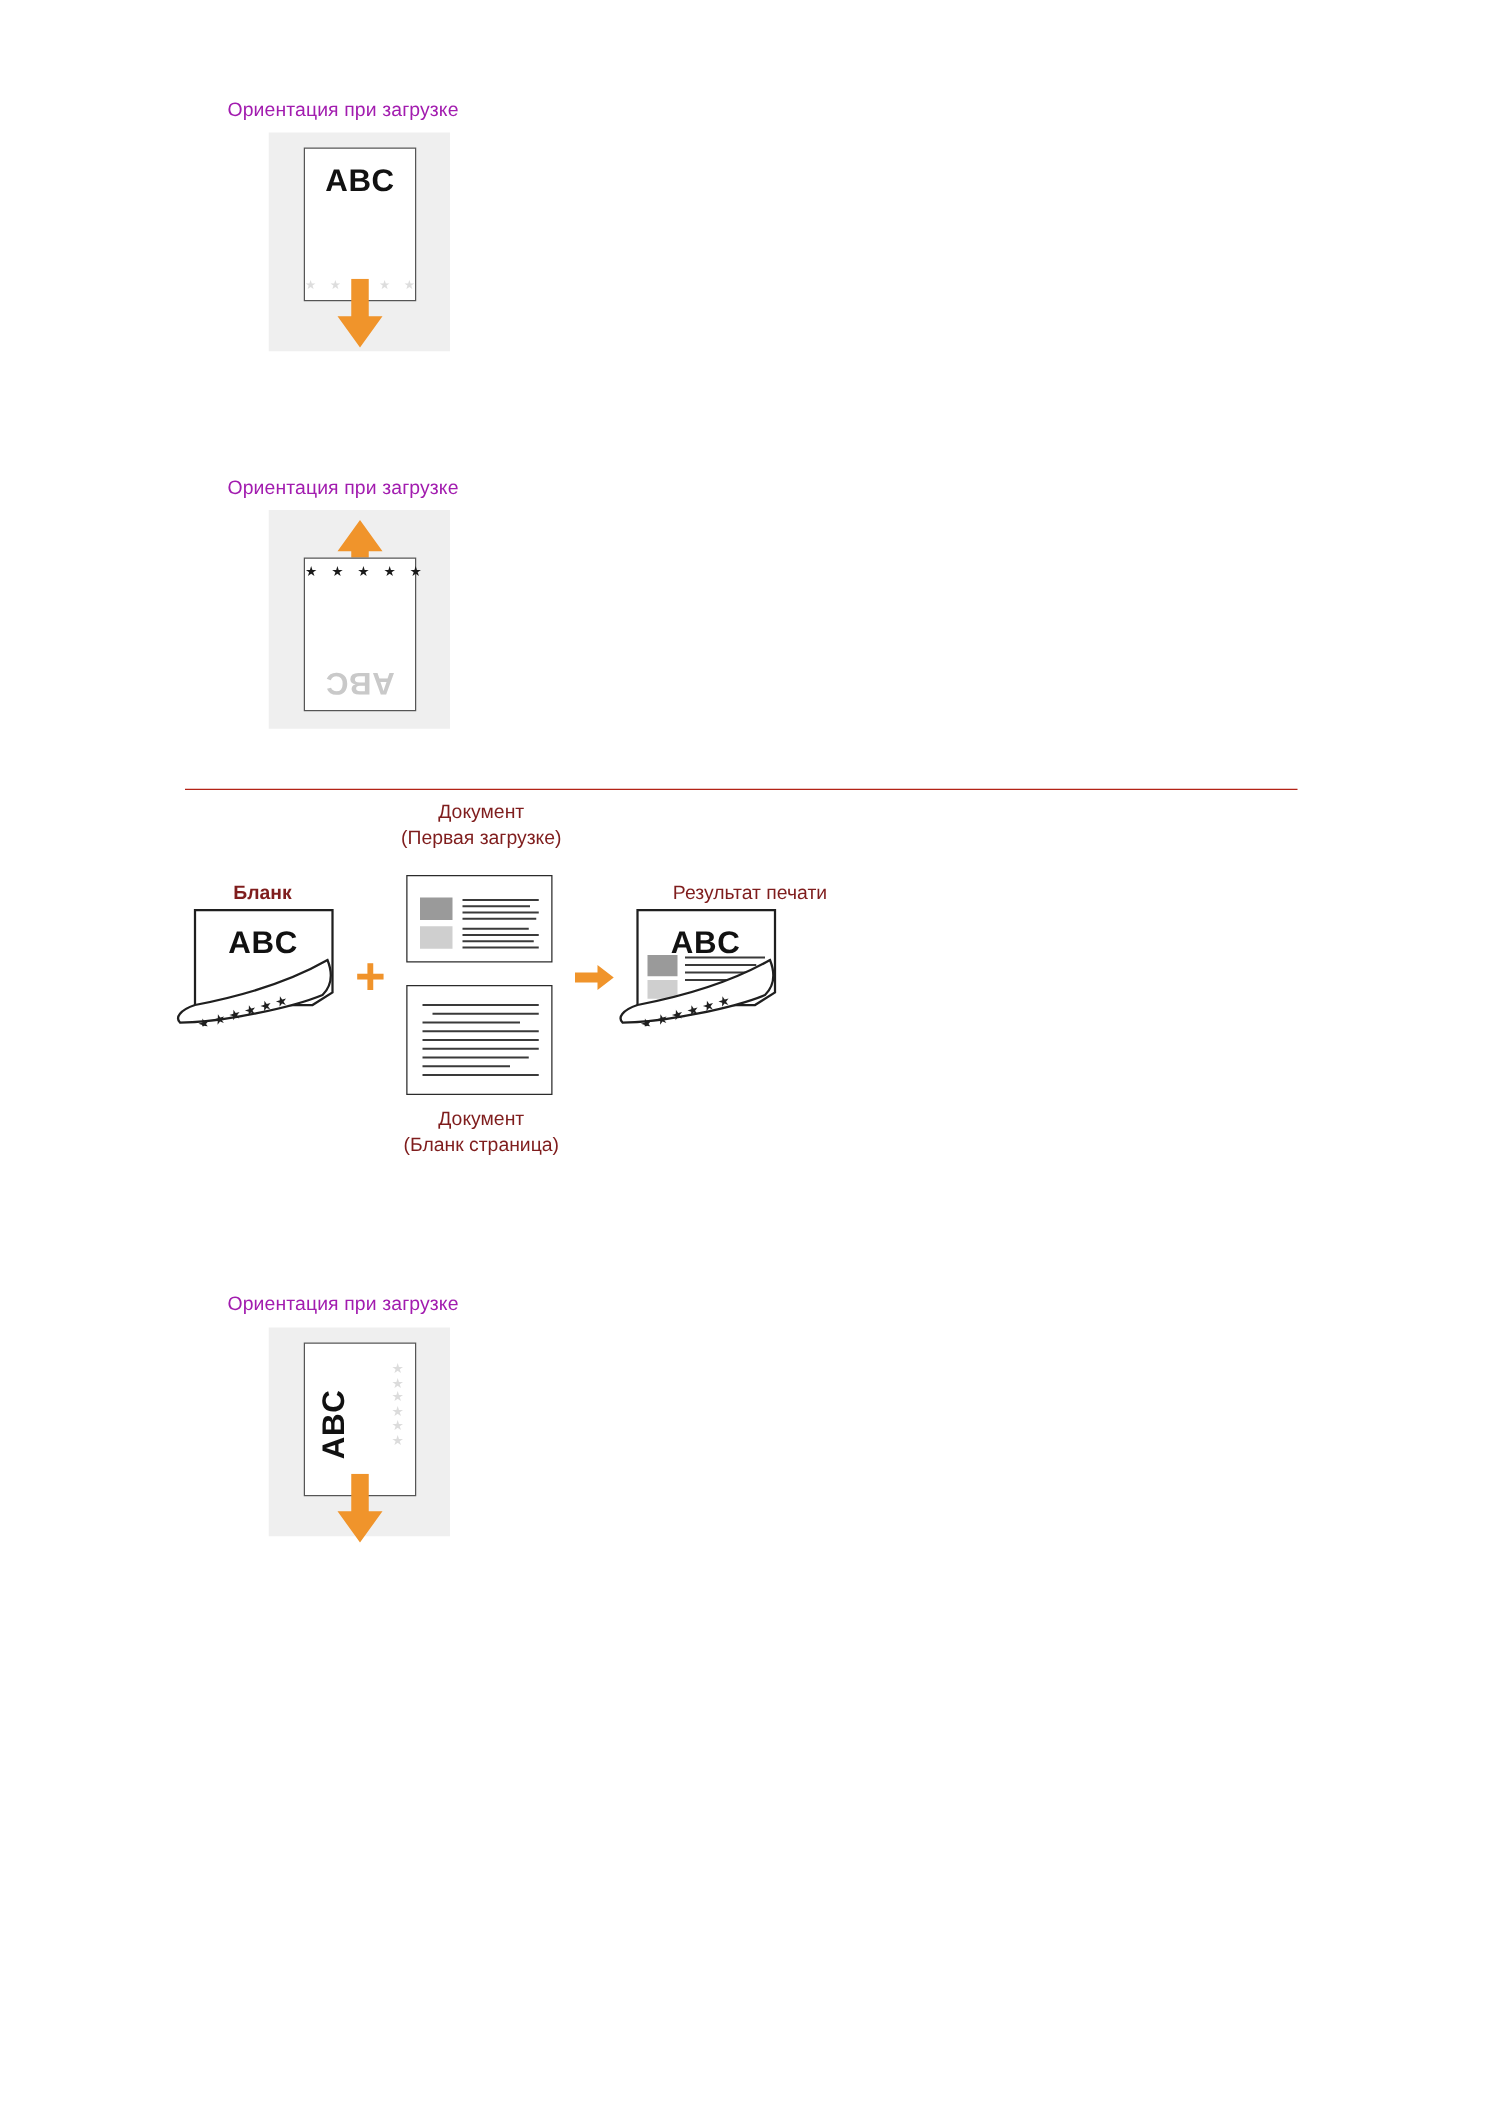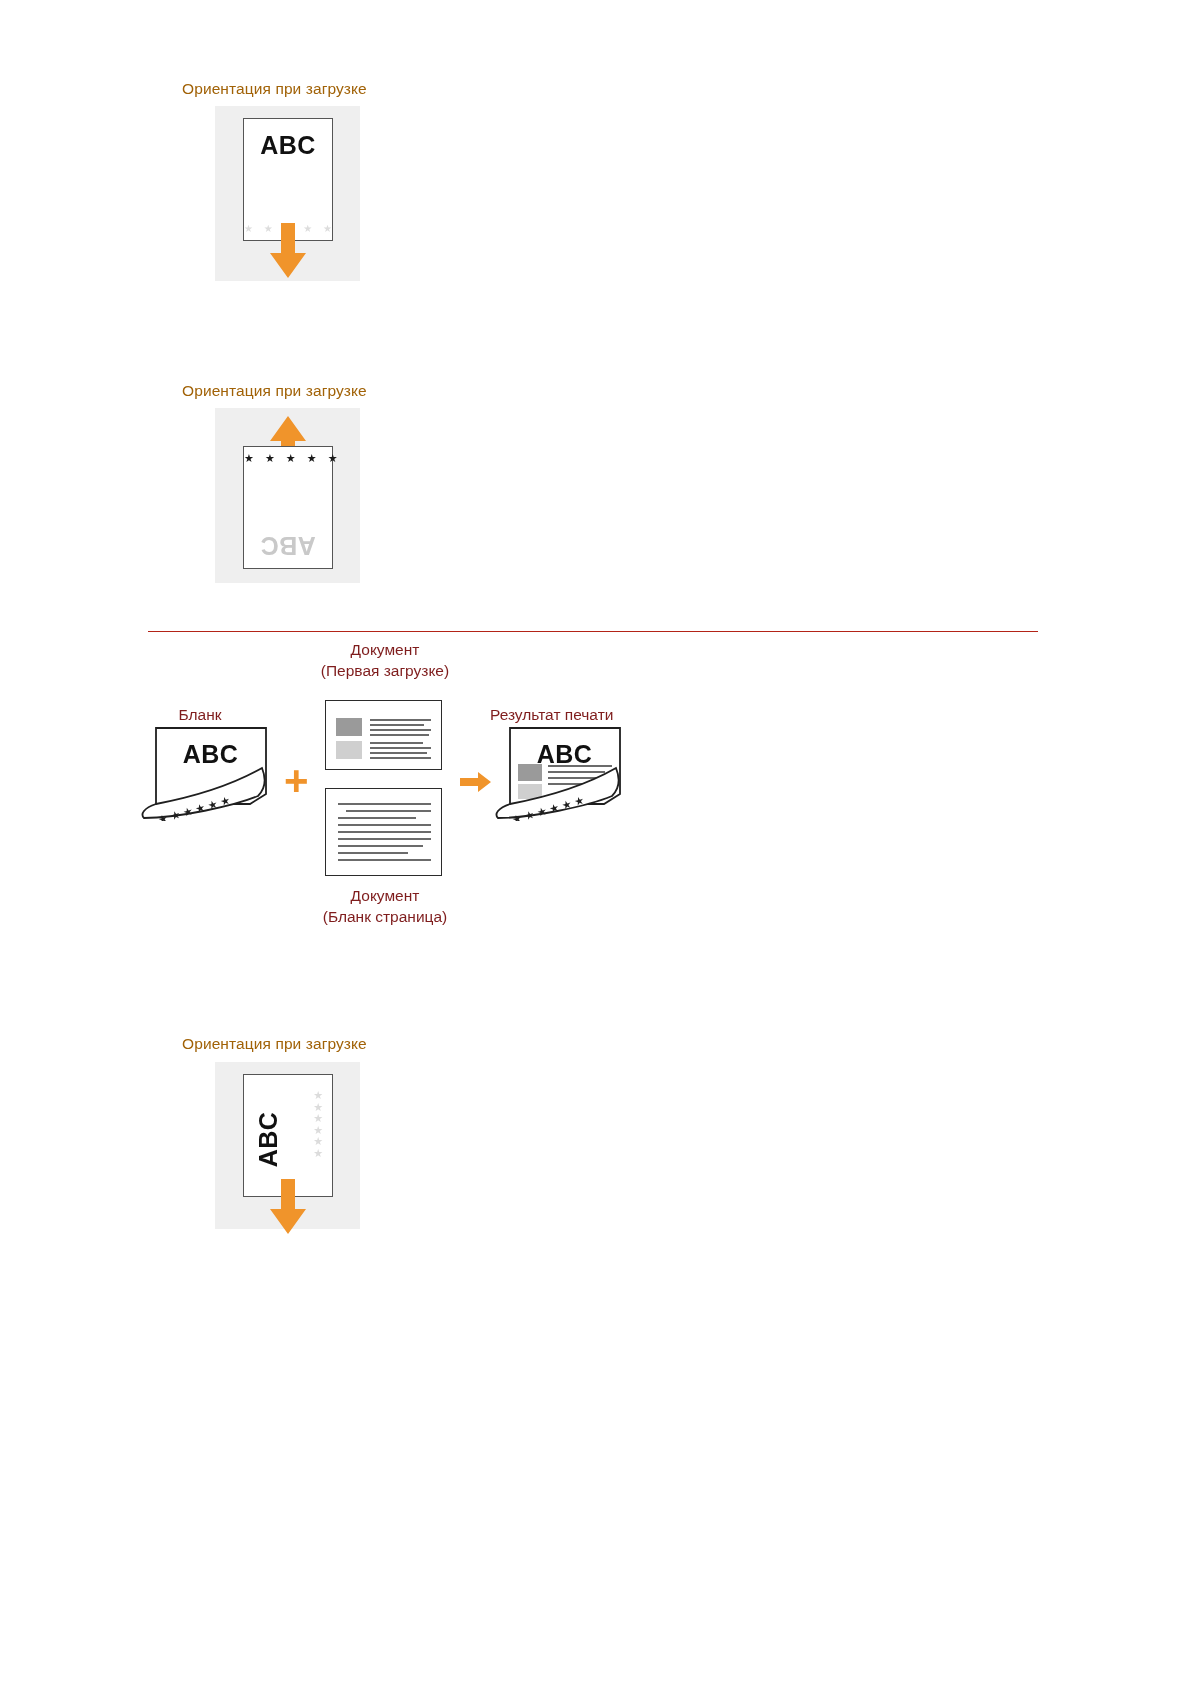--- a/index.html
+++ b/index.html
@@ -14,21 +14,21 @@
     font-family: "Liberation Sans", "DejaVu Sans", sans-serif;
     color: #1a1a1a;
     overflow: hidden;
   }
 
   .panel { position: absolute; }
 
   .panel-title {
     font-size: 15.5px;
     font-weight: 400;
-    color: #a16207;
+    color: #a21caf;
     letter-spacing: 0.1px;
     white-space: nowrap;
     line-height: 1.2;
     text-align: center;
   }
 
   
   .stage {
     position: absolute;
     background: #efefef;
@@ -178,42 +178,42 @@
       <line x1="12" y1="71" x2="105" y2="71"></line>
     </g>
   </svg>
 </div>
 
 <div class="diag-label" style="left:260px; top:886px; width:250px;">
   <div>Документ</div>
   <div>(Бланк страница)</div>
 </div>
 
-<div class="diag-label" style="left:135px; top:705px; width:130px;">
+<div class="diag-label" style="left:145px; top:705px; width:130px;font-weight:bold;">
   <span>Бланк</span>
 </div>
 
 <div class="letterhead-wrap" style="left:138px; top:726px; width:145px; height:95px;">
   <svg width="145" height="95" viewBox="0 0 145 95">
     <path d="M18 2 H128 V68 L112 78 L18 78 Z" fill="#ffffff" stroke="#1f1f1f" stroke-width="1.8"></path>
     <path d="M18 78 C 60 70, 96 58, 124 42 C 128 52, 128 62, 120 70 C 96 80, 40 92, 6 92 C 2 88, 6 82, 18 78 Z" fill="#ffffff" stroke="#1f1f1f" stroke-width="1.8"></path>
     <g fill="#1f1f1f" transform="rotate(-16 62 80)">
       <text x="18" y="86" font-size="11" font-family="Liberation Sans, sans-serif">★ ★ ★ ★ ★ ★</text>
     </g>
   </svg>
   <div class="abc" style="left:0; width:145px; top:14px; text-align:center; font-size:25px;">ABC</div>
 </div>
 
 <div class="plus-sign" style="left:284px; top:760px; font-size:42px; font-weight:bold; line-height:1;">+</div>
 
 <svg class="right-arrow" width="32" height="20" viewBox="0 0 32 20" style="left:460px; top:772px;">
   <polygon points="0,6 18,6 18,0 31,10 18,20 18,14 0,14" fill="#F0942B"></polygon>
 </svg>
 
-<div class="diag-label" style="left:490px; top:705px; width:220px; text-align:left;">
+<div class="diag-label" style="left:490px; top:705px; width:220px; text-align:center;">
   <span>Результат печати</span>
 </div>
 
 <div class="result-wrap" style="left:492px; top:726px; width:145px; height:95px;">
   <svg width="145" height="95" viewBox="0 0 145 95">
     <path d="M18 2 H128 V68 L112 78 L18 78 Z" fill="#ffffff" stroke="#1f1f1f" stroke-width="1.8"></path>
     <rect x="26" y="38" width="24" height="17" fill="#9a9a9a"></rect>
     <rect x="26" y="58" width="24" height="15" fill="#cfcfcf"></rect>
     <g stroke="#3a3a3a" stroke-width="1.5">
       <line x1="56" y1="40" x2="120" y2="40"></line>

